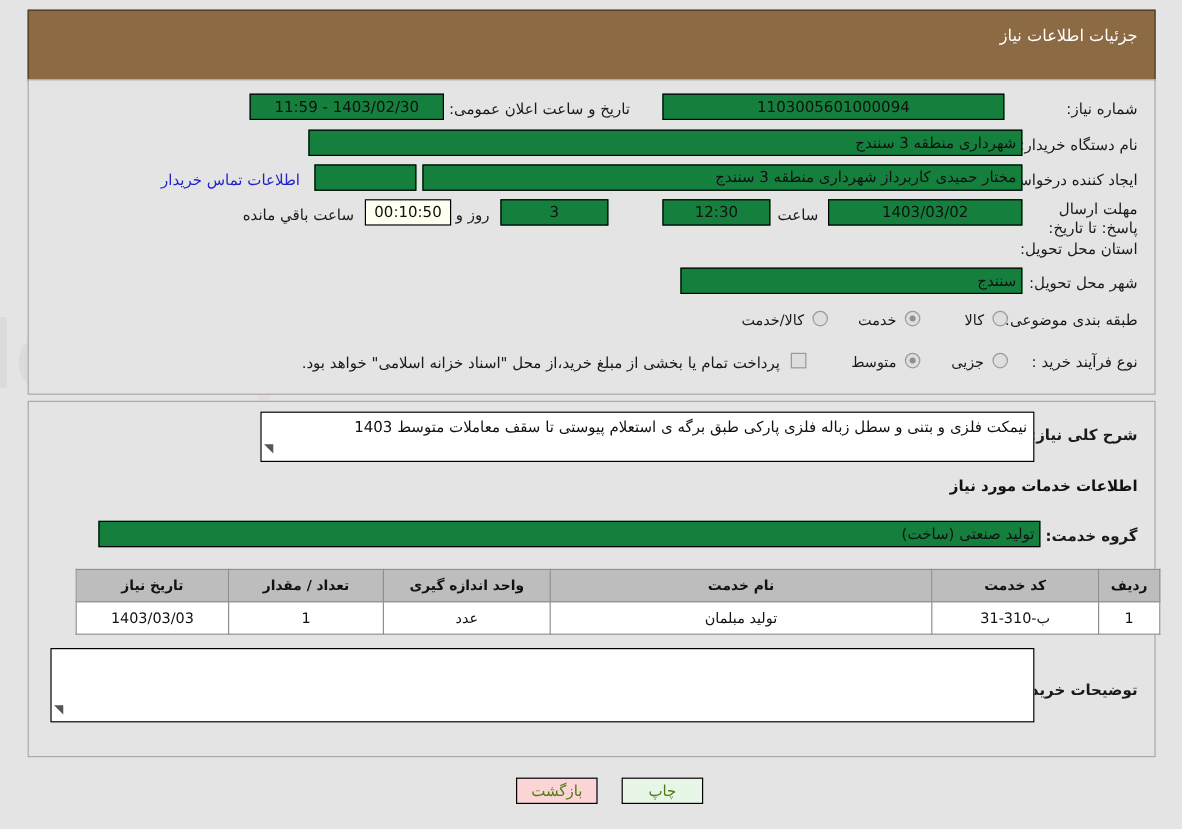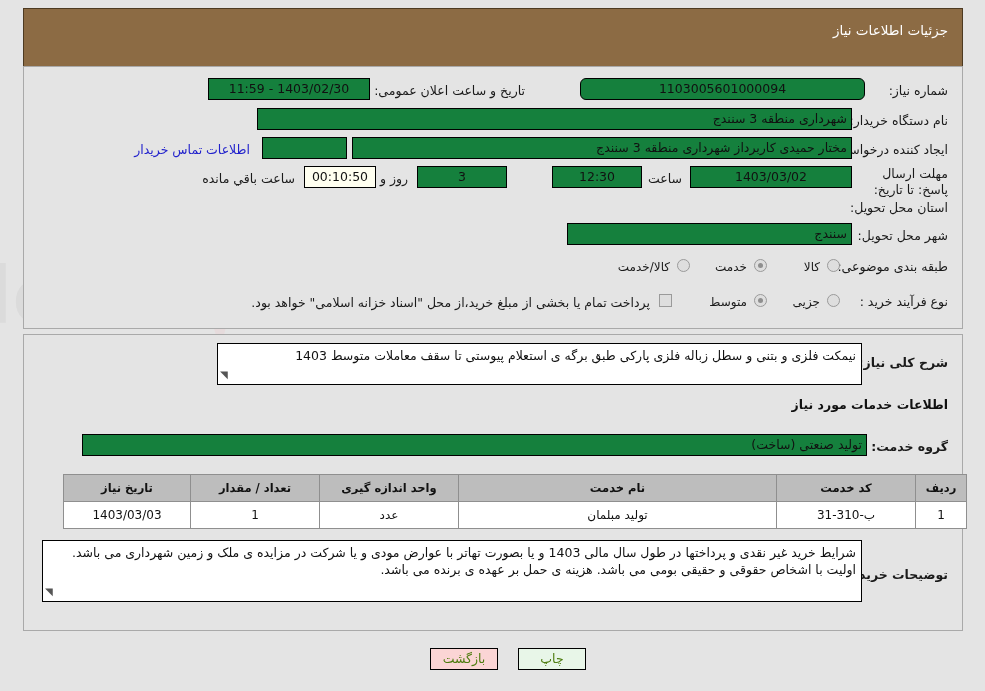--- a/index.html
+++ b/index.html
@@ -214,21 +214,21 @@
       <path d="M0,0 L58,0 L30,105 Z" fill="#f0bcc0"></path>
       <path d="M30,-8 L30,12 L0,12 Z" fill="none"></path>
       <path d="M34,-6 q44,-36 88,0 q-44,20 -88,0 Z" fill="#c8c8c8"></path>
       <text x="78" y="78" font-family="DejaVu Sans, sans-serif" font-size="78" font-weight="bold" fill="#b9b9b9">AriaTender.net</text>
     </g>
   </svg>
 
   <div class="panel" id="panel-top">
 
     <div class="lbl" style="right:14px; top:16px;">شماره نیاز:</div>
-    <div class="fld center" style="right:97px; top:11px; width:285px;border-radius:6px;">1103005601000094</div>
+    <div class="fld center" style="right:125px; top:11px; width:285px;">1103005601000094</div>
 
     <div class="lbl" style="right:437px; top:16px;">تاریخ و ساعت اعلان عمومی:</div>
     <div class="fld center" style="right:592px; top:11px; width:162px;">1403/02/30 - 11:59</div>
 
     <div class="lbl" style="right:14px; top:46px;">نام دستگاه خریدار:</div>
     <div class="fld right" style="right:110px; top:41px; width:595px;">شهرداری منطقه 3 سنندج</div>
 
     <div class="lbl" style="right:14px; top:75px;">ایجاد کننده درخواست:</div>
     <div class="fld right" style="right:110px; top:70px; width:500px;">مختار حمیدی کاربرداز شهرداری منطقه 3 سنندج</div>
     <div class="fld blank" style="right:615px; top:70px; width:85px;"></div>
@@ -279,21 +279,20 @@
       <span class="resize-grip">◤</span>
     </div>
 
     <div class="section-head" style="right:14px; top:62px;">اطلاعات خدمات مورد نیاز</div>
 
     <div class="lbl lbl-bold" style="right:14px; top:104px;">گروه خدمت:</div>
     <div class="fld right" style="right:95px; top:99px; width:785px;">تولید صنعتی (ساخت)</div>
 
     <div class="lbl lbl-bold" style="right:14px; top:232px;">توضیحات خریدار:</div>
     <div class="tbox" style="right:100px; top:205px; width:820px; height:62px;">
-      <span>شرایط خرید غیر نقدی و پرداختها در طول سال مالی 1403 و یا  بصورت تهاتر با عوارض مودی و یا شرکت در مزایده ی ملک و زمین شهرداری می باشد. اولیت با اشخاص حقوقی و حقیقی  بومی می باشد. هزینه ی حمل بر عهده ی برنده می باشد.</span>
       <span class="resize-grip">◤</span>
     </div>
   </div>
 
   <table id="svc-table">
     <thead>
       <tr>
         <th style="width:42px;">ردیف</th>
         <th style="width:130px;">کد خدمت</th>
         <th>نام خدمت</th>

